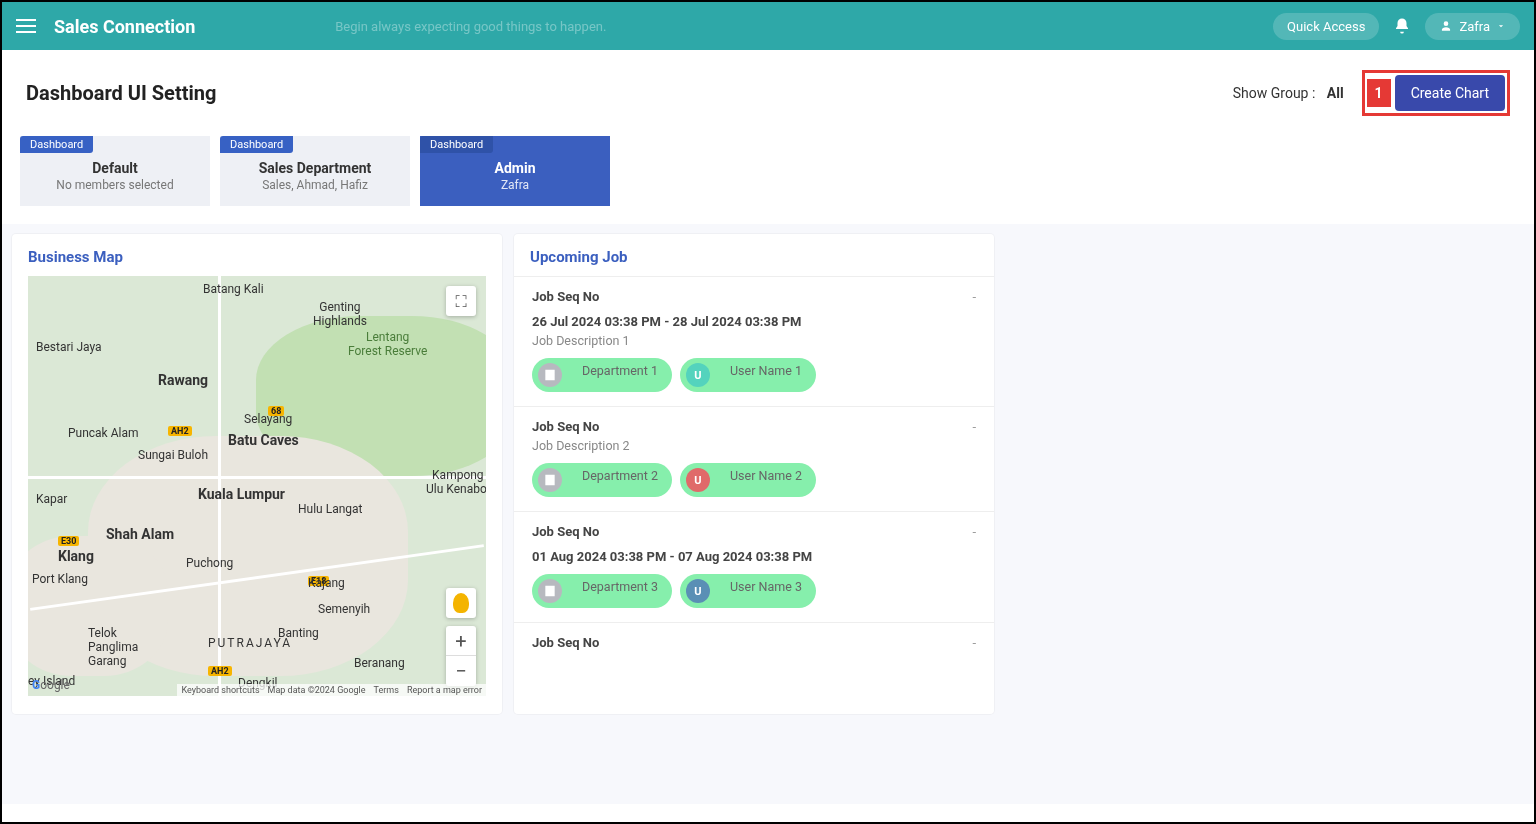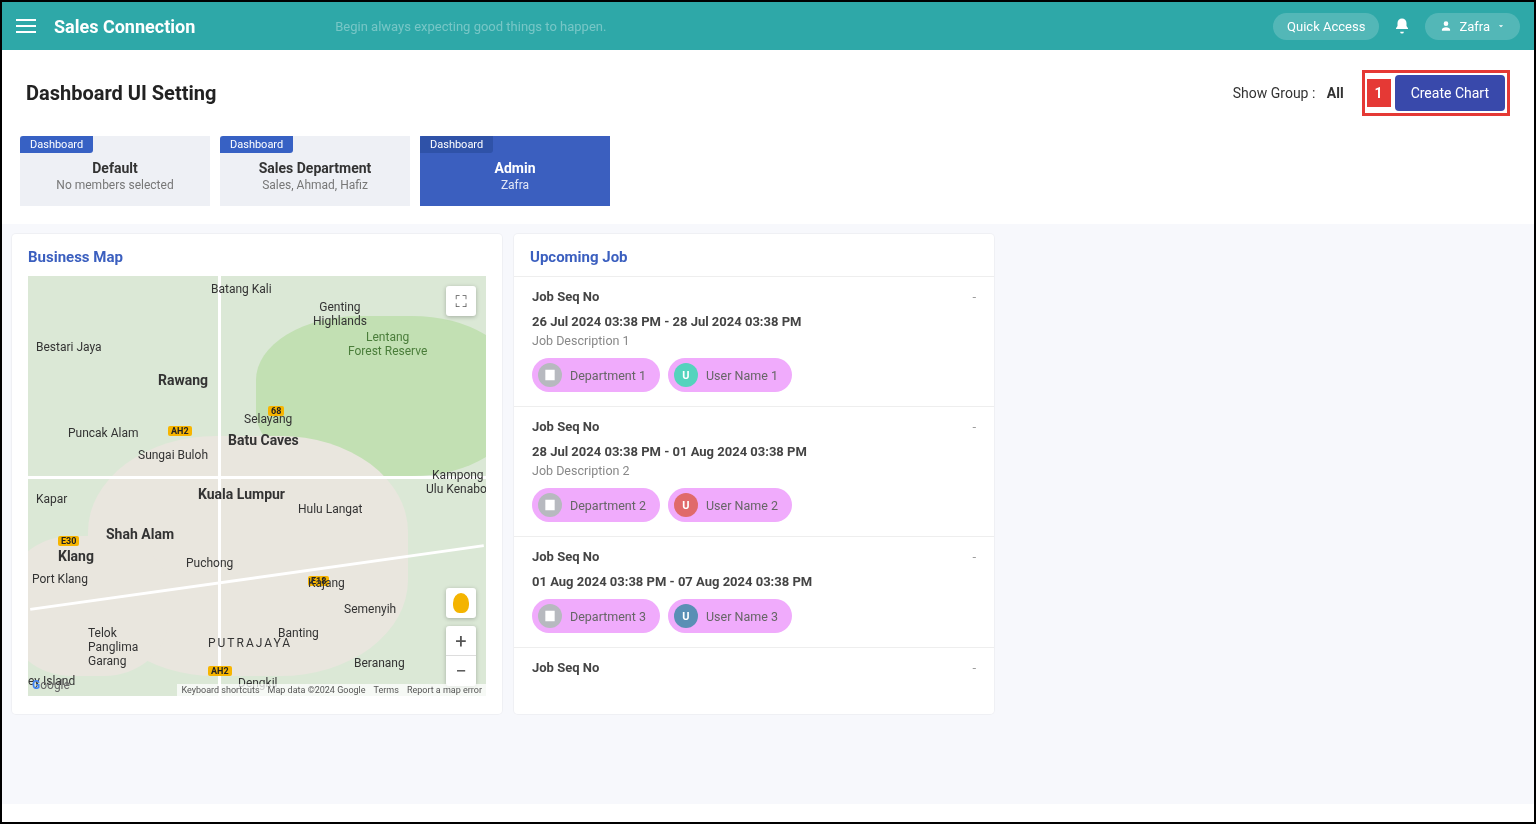--- a/index.html
+++ b/index.html
@@ -62,21 +62,21 @@
   .glogo { position:absolute; bottom:4px; left:4px; font-size:12px; color:#666; }
   .glogo b { color:#4285F4; }
 
   .job-item { border-top: 1px solid #eee; padding: 12px 18px 14px 18px; }
   .job-item:first-of-type { border-top: 1px solid #eee; }
   .job-head { display: flex; justify-content: space-between; align-items: center; font-size: 13px; font-weight: 700; color: #444; }
   .job-head .dash { color: #999; font-weight: 400; }
   .job-date { font-size: 13px; font-weight: 700; color: #444; margin-top: 10px; }
   .job-desc { font-size: 12.5px; color: #888; margin-top: 4px; }
   .chips { display: flex; gap: 8px; margin-top: 10px; }
-  .chip { background: #f0abfc; border-radius: 18px; padding: 5px 14px 5px 6px; display: flex; align-items: center; gap: 8px; font-size: 12.5px; color: #666; }
+  .chip { background: #86efac; border-radius: 18px; padding: 5px 14px 5px 6px; display: flex; gap: 20px; font-size: 12.5px; color: #666; }
   .chip .circ { width: 24px; height: 24px; border-radius: 50%; display: flex; align-items: center; justify-content: center; color: #fff; font-size: 11px; font-weight: 700; }
   .circ.grey { background: #b7b9bf; }
   .circ.teal { background: #54d3bd; }
   .circ.red  { background: #e06a6a; }
   .circ.blue { background: #5a8fb5; }
   .bld-icon { width: 14px; height: 14px; fill: #fff; }
 </style>
 </head>
 <body>
 
@@ -160,29 +160,29 @@
       <div class="hwy" style="top:300px;left:280px">E18</div>
 
       <div class="city cityB" style="top:210px;left:170px">Kuala Lumpur</div>
       <div class="city" style="top:360px;left:180px;letter-spacing:2px">PUTRAJAYA</div>
       <div class="city cityB" style="top:250px;left:78px">Shah Alam</div>
       <div class="city cityB" style="top:272px;left:30px">Klang</div>
       <div class="city" style="top:296px;left:4px">Port Klang</div>
       <div class="city" style="top:280px;left:158px">Puchong</div>
       <div class="city" style="top:300px;left:280px">Kajang</div>
       <div class="city cityB" style="top:96px;left:130px">Rawang</div>
-      <div class="city" style="top:6px;left:183px">Batang Kali</div>
+      <div class="city" style="top:6px;left:175px">Batang Kali</div>
       <div class="city" style="top:24px;left:285px;white-space:pre;text-align:center">Genting
 Highlands</div>
       <div class="city" style="top:54px;left:320px;color:#4a7d3a;white-space:pre;text-align:center;">Lentang
 Forest Reserve</div>
       <div class="city" style="top:192px;left:398px;white-space:pre;text-align:center">Kampong
 Ulu Kenaboi</div>
       <div class="city cityB" style="top:156px;left:200px">Batu Caves</div>
-      <div class="city" style="top:326px;left:316px">Semenyih</div>
+      <div class="city" style="top:326px;left:290px">Semenyih</div>
       <div class="city" style="top:380px;left:326px">Beranang</div>
       <div class="city" style="top:400px;left:210px">Dengkil</div>
       <div class="city" style="top:350px;left:250px">Banting</div>
       <div class="city" style="top:226px;left:270px">Hulu Langat</div>
       <div class="city" style="top:172px;left:110px">Sungai Buloh</div>
       <div class="city" style="top:136px;left:216px">Selayang</div>
       <div class="city" style="top:64px;left:8px">Bestari Jaya</div>
       <div class="city" style="top:216px;left:8px">Kapar</div>
       <div class="city" style="top:150px;left:40px">Puncak Alam</div>
       <div class="city" style="top:350px;left:60px;white-space:pre">Telok
@@ -231,21 +231,20 @@
               <span class="circ teal">U</span>
               <span>User Name 1</span>
             </div>
           </div>
         </div>
         <div class="job-item">
           <div class="job-head">
             <span>Job Seq No</span>
             <span class="dash">-</span>
           </div>
-          <div class="job-date">28 Jul 2024 03:38 PM - 01 Aug 2024 03:38 PM</div>
           <div class="job-desc">Job Description 2</div>
           <div class="chips">
             <div class="chip">
               <span class="circ grey">
                 <svg class="bld-icon" viewBox="0 0 24 24">
                   <path d="M4 3h16v18H4zM7 6h3v3H7zm0 5h3v3H7zm7-5h3v3h-3zm0 5h3v3h-3z"></path>
                 </svg>
               </span>
               <span>Department 2</span>
             </div>

